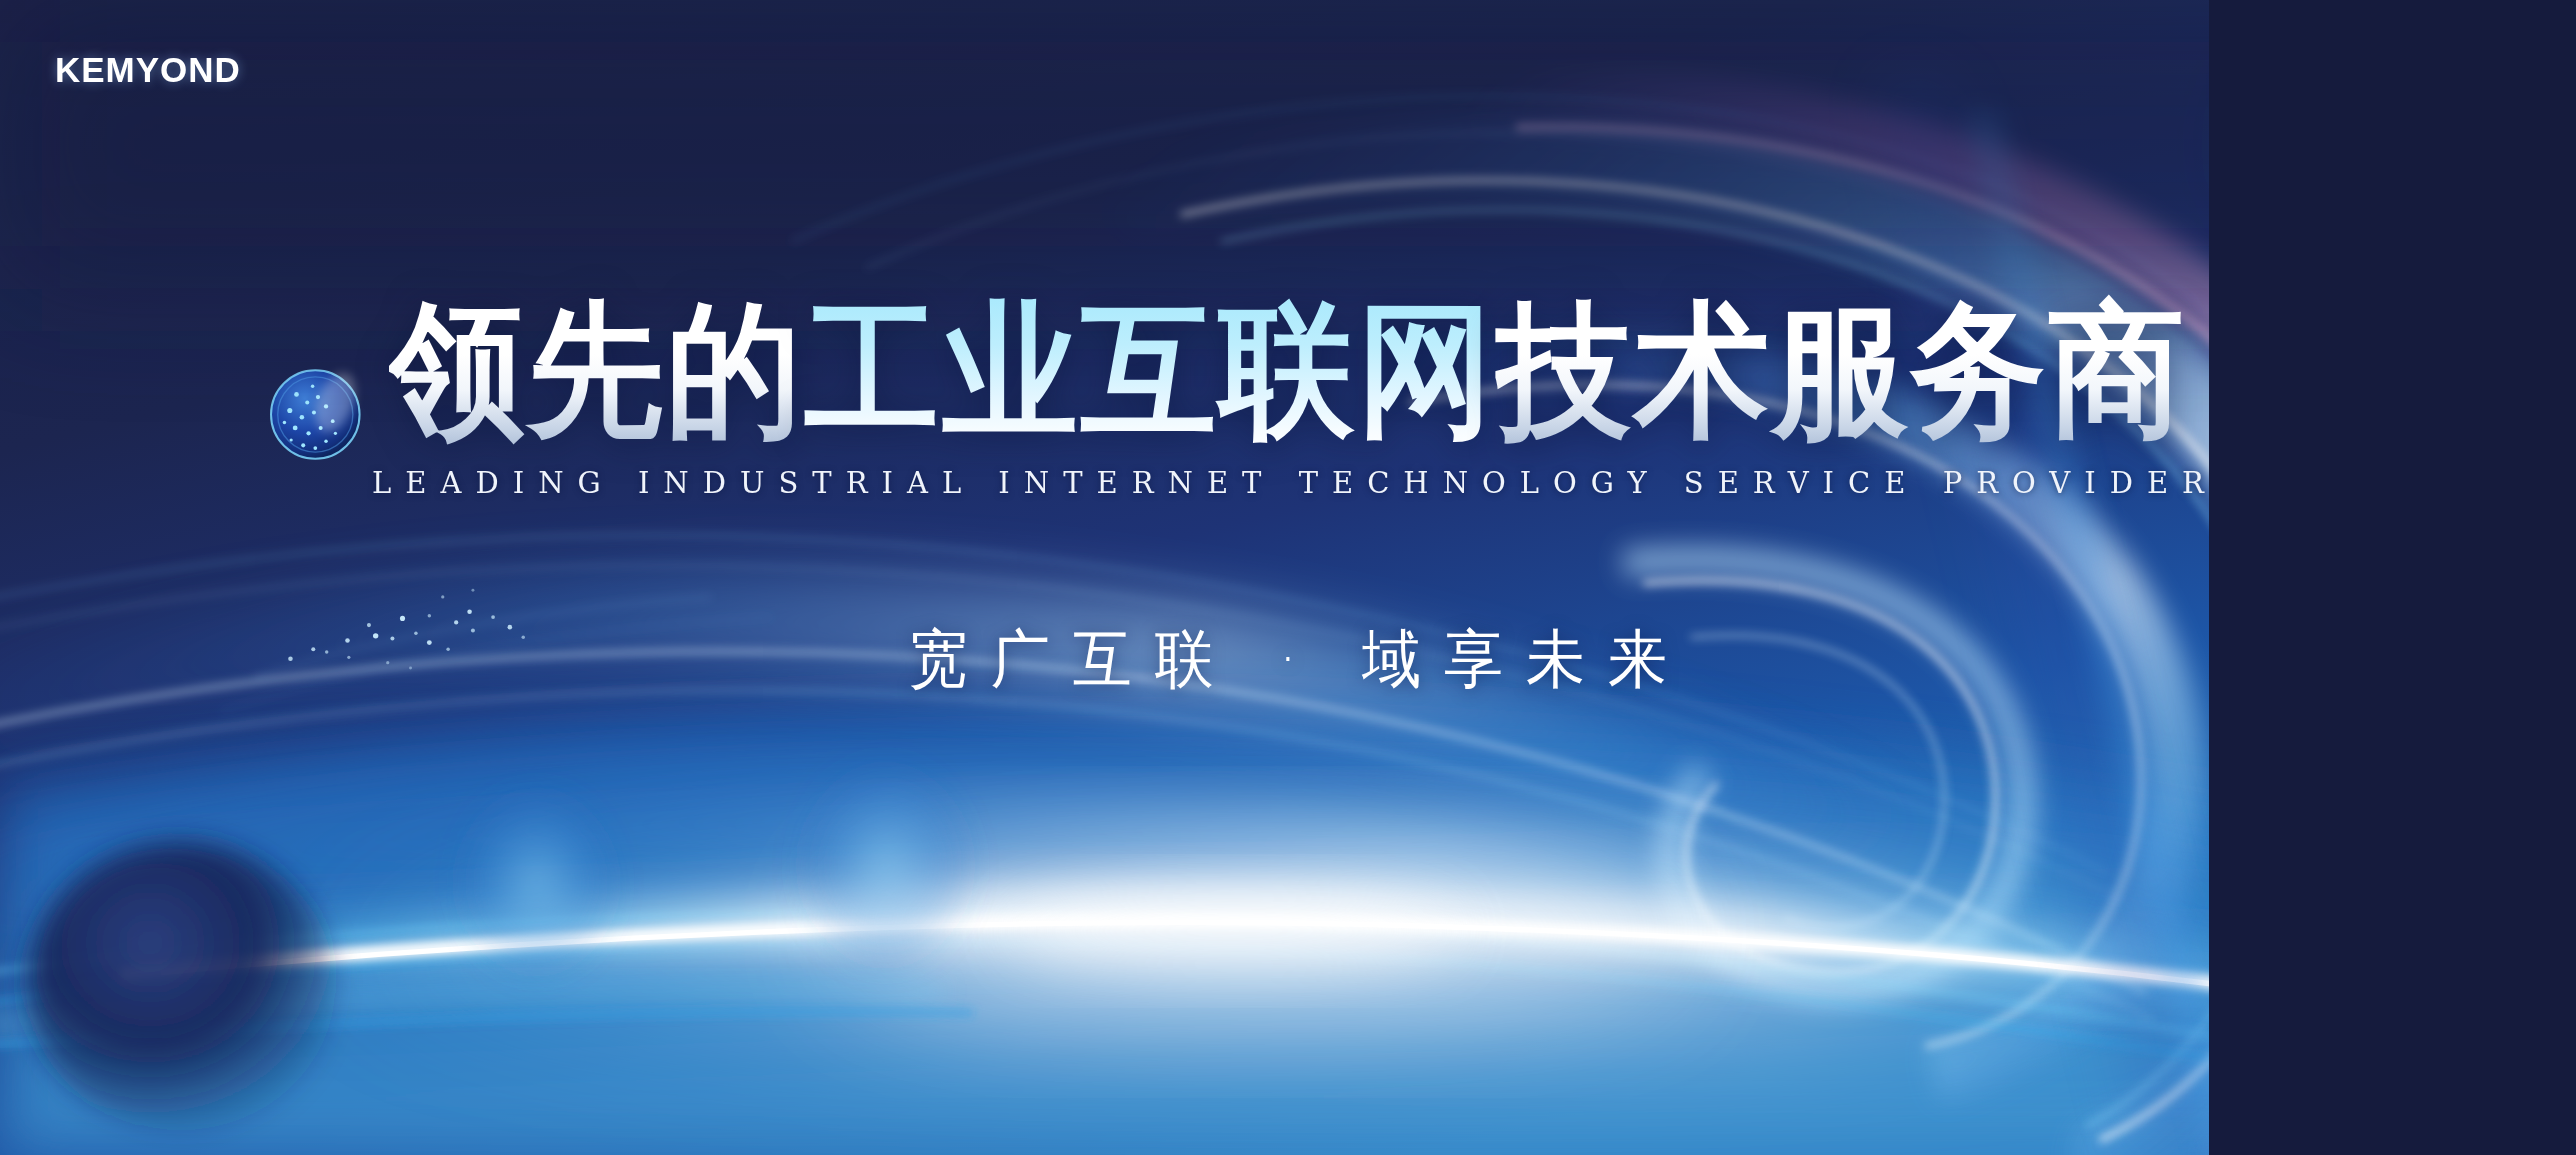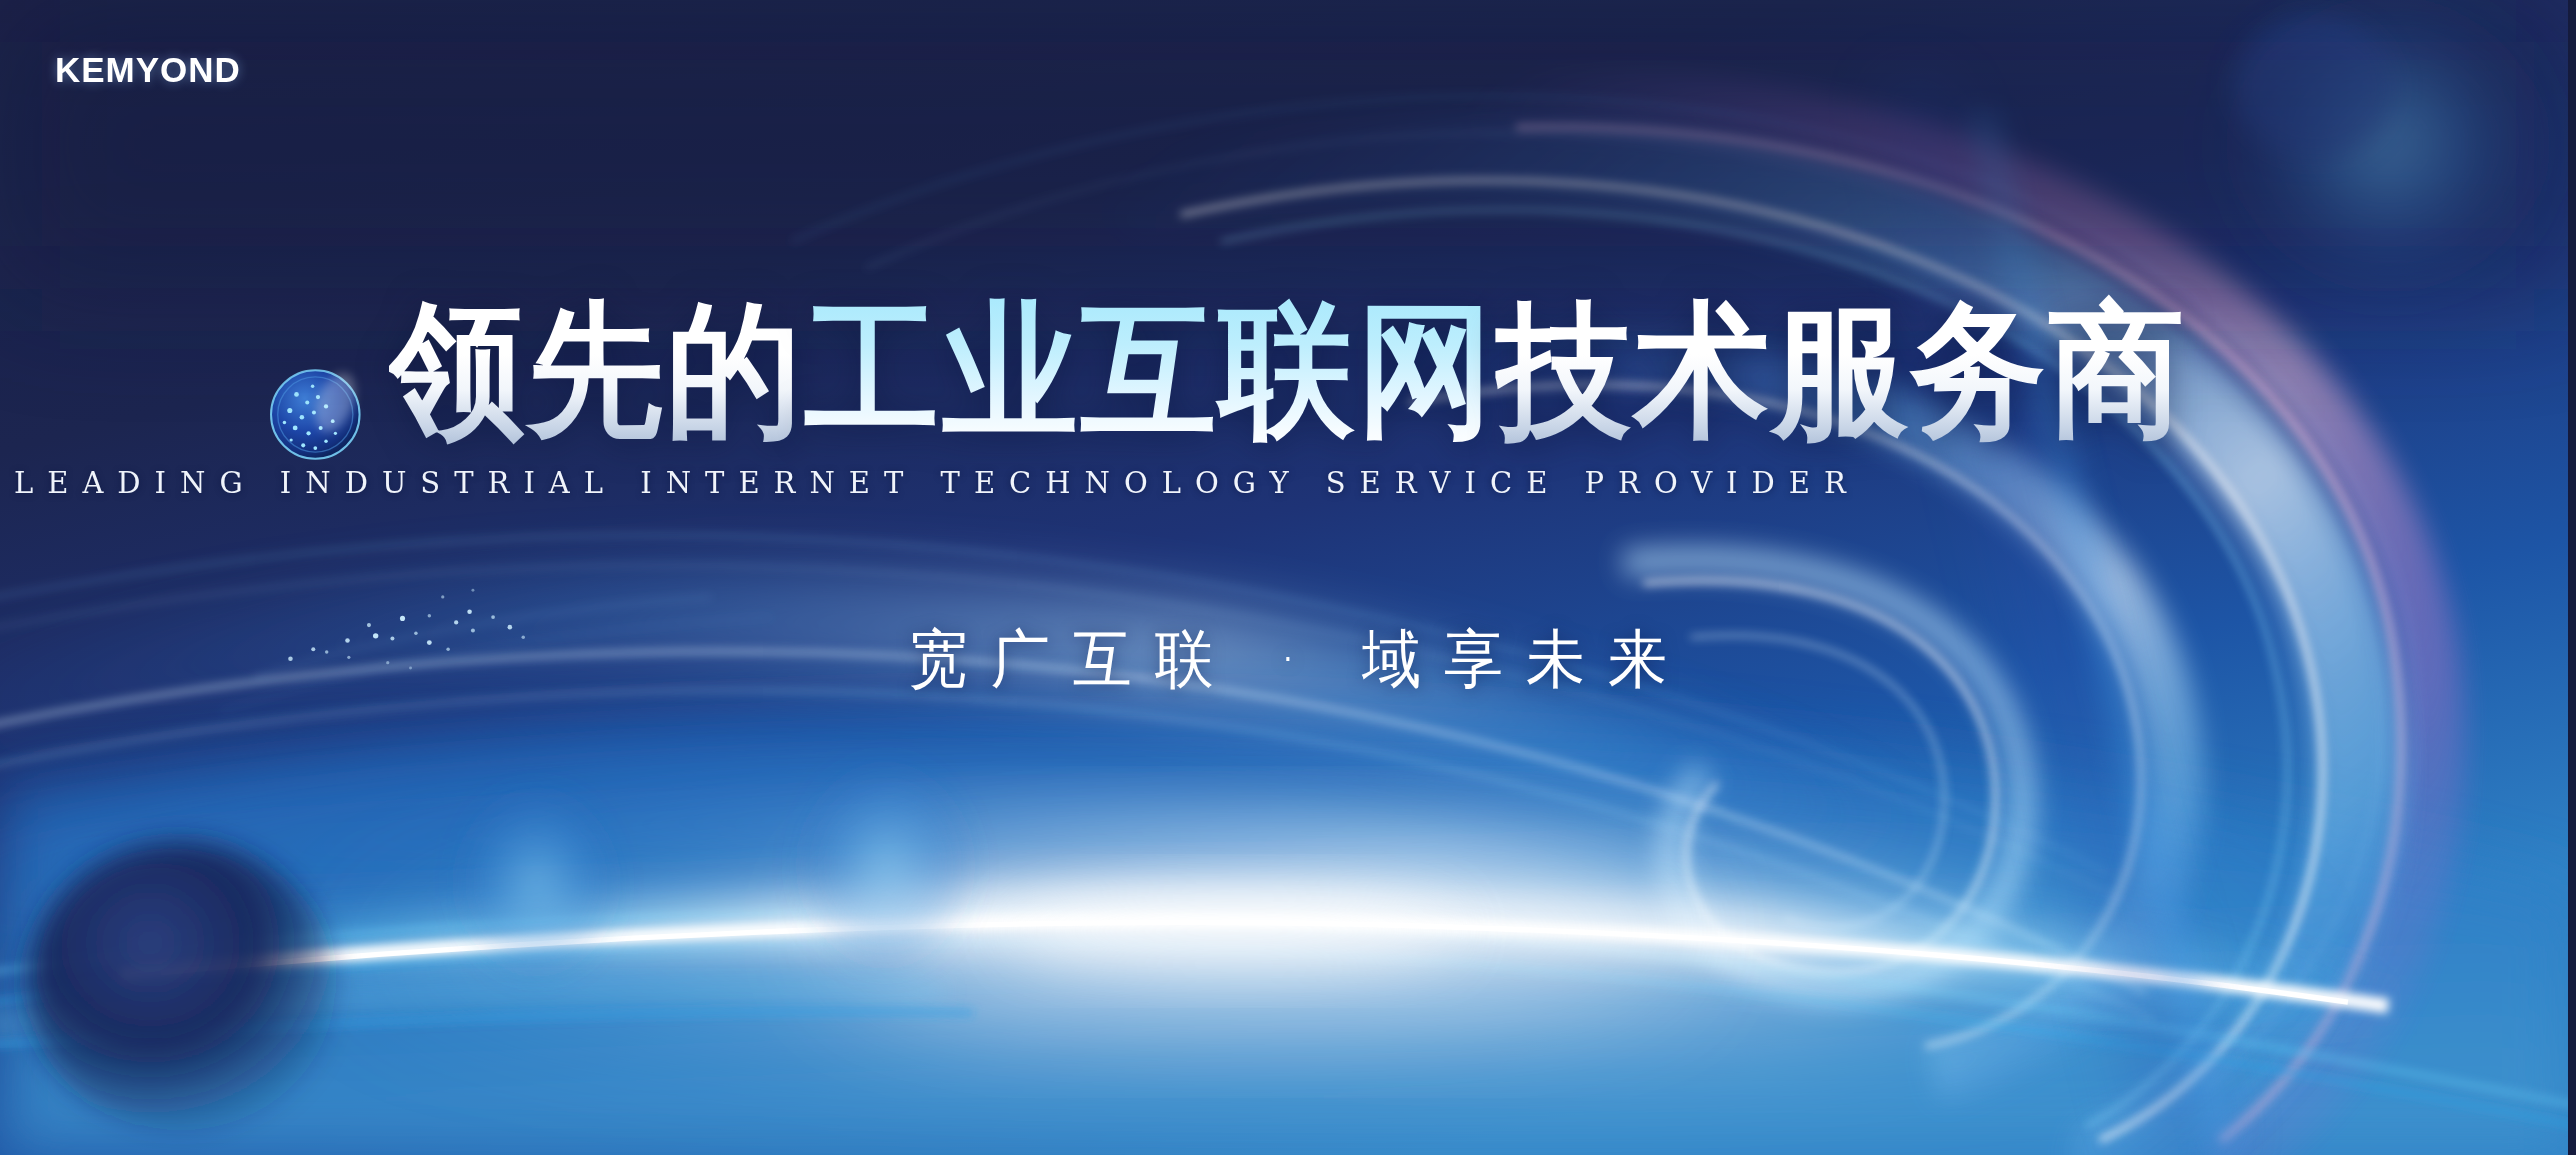--- a/index.html
+++ b/index.html
@@ -5,21 +5,21 @@
 <style>
   * { margin:0; padding:0; box-sizing:border-box; }
   html,body{
     width:2576px; height:1155px; overflow:hidden;
     background:#151b3d;
     font-family:"Liberation Sans", sans-serif;
   }
 
   #banner{
     position:relative;
-    width:2568px; height:1155px;
+    width:2209px; height:1155px;
     overflow:hidden;
     background:
       radial-gradient(ellipse 939px 604px at 12% 8%, #232a57 0%, rgba(28,34,74,0) 70%),
       radial-gradient(ellipse 1073px 738px at 95% 18%, #1d2a63 0%, rgba(25,34,84,0) 68%),
       linear-gradient(160deg, #1b2148 0%, #1d2550 28%, #1e2f6e 52%, #1d4f9e 74%, #2f7fc4 88%, #2e6bb4 100%);
   }
 
   
   .art{ position:absolute; inset:0; pointer-events:none; }
   .art svg{ position:absolute; inset:0; width:2576px; height:1155px; display:block; }
@@ -67,21 +67,21 @@
     background-image:linear-gradient(180deg,#ffffff 0%,#ffffff 40%,#f2f6fb 62%,#c7d4e6 86%,#aabcd6 100%);
   }
   #headline .seg.cyan{
     background-image:linear-gradient(180deg,#a7e9fc 0%,#bdeefd 34%,#e2f6ff 66%,#f7fcff 88%,#ffffff 100%);
   }
 
   #subtitle{
     position:absolute;
     left:0; top:466px;
     width:2576px;
-    text-align:left;
+    text-align:center;
     white-space:nowrap;
     font-family:"DejaVu Serif","Liberation Serif", serif;
     font-size:29px;
     letter-spacing:14px;
     color:#f0f4fb;
     text-shadow:0 1.3px 6.7px rgba(10,20,60,.6);
     text-indent:14px;
   }
 
   #tagline{

